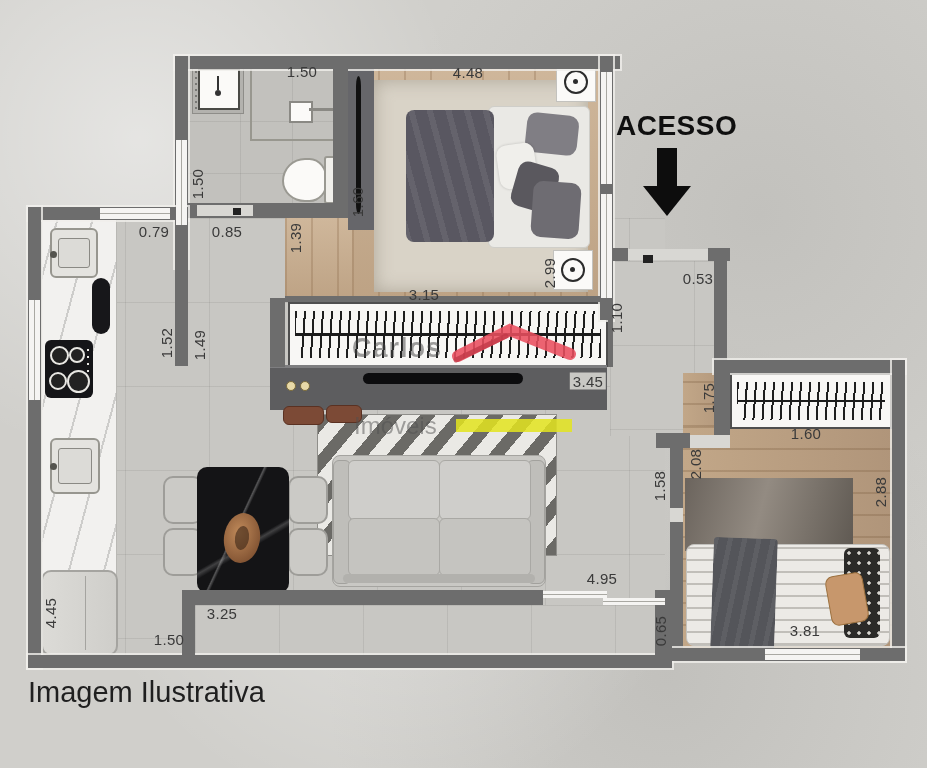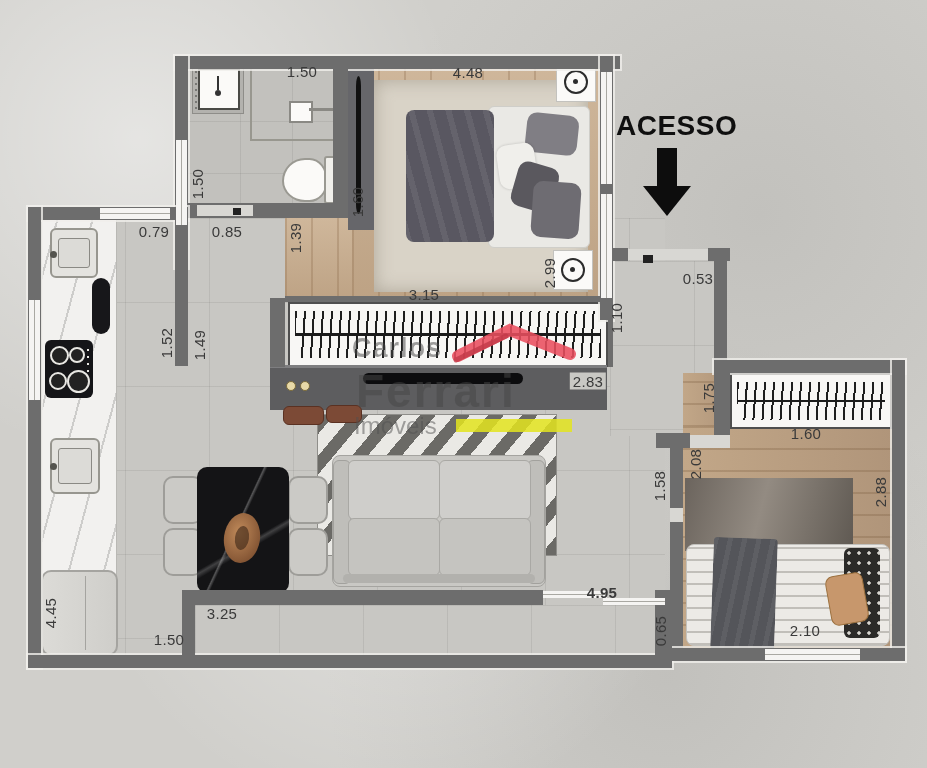--- a/index.html
+++ b/index.html
@@ -222,38 +222,38 @@
 
   <div class="access">ACESSO</div>
   <div class="arrow-shaft"></div>
   <div class="arrow-head"></div>
 
   <div class="wm wm-carlos">Carlos</div>
   <svg class="abs" style="left:450px;top:320px;z-index:60;pointer-events:none;" width="128" height="46" viewBox="0 0 128 46">
     <polyline points="8,36 60,10 120,34" fill="none" stroke="#e94f5e" stroke-width="12" stroke-linecap="round" opacity="0.88"></polyline>
     <polyline points="6,40 56,16" fill="none" stroke="#c23a48" stroke-width="5" stroke-linecap="round" opacity="0.8"></polyline>
   </svg>
-  <div class="wm wm-ferrari">Ferrari</div>
   <div class="wm wm-imoveis">Imóveis</div>
   <div class="wm-yellow"></div>
 
+  <div class="caption">Imagem Ilustrativa</div>
 
   <div id="labels-layer">
       <div class="label" style="left: 302px; top: 71px;">1.50</div>
       <div class="label" style="left: 468px; top: 72px;">4.48</div>
       <div class="label" style="left: 154px; top: 231px;">0.79</div>
       <div class="label" style="left: 227px; top: 231px;">0.85</div>
       <div class="label" style="left: 424px; top: 294px; text-align: center;">3.15</div>
       <div class="label" style="left: 698px; top: 278px;">0.53</div>
-      <div class="label chip" style="left: 588px; top: 381px;">2.83</div>
+      <div class="label chip" style="left: 588px; top: 381px;">3.45</div>
       <div class="label" style="left: 806px; top: 433px;">1.60</div>
-      <div class="label" style="left: 602px; top: 592px; font-weight: bold;">4.95</div>
+      <div class="label" style="left: 602px; top: 578px;">4.95</div>
       <div class="label" style="left: 222px; top: 613px;">3.25</div>
       <div class="label" style="left: 169px; top: 639px;">1.50</div>
-      <div class="label" style="left: 805px; top: 630px;">2.10</div>
+      <div class="label" style="left: 805px; top: 630px;">3.81</div>
       <div class="label v" style="left: 197px; top: 184px;">1.50</div>
       <div class="label v" style="left: 166px; top: 343px;">1.52</div>
       <div class="label v" style="left: 199px; top: 345px;">1.49</div>
       <div class="label v" style="left: 295px; top: 238px;">1.39</div>
       <div class="label v" style="left: 357px; top: 202px;">1.60</div>
       <div class="label v" style="left: 549px; top: 273px;">2.99</div>
       <div class="label v" style="left: 616px; top: 318px;">1.10</div>
       <div class="label v" style="left: 708px; top: 398px;">1.75</div>
       <div class="label v" style="left: 695px; top: 464px;">2.08</div>
       <div class="label v" style="left: 659px; top: 486px;">1.58</div>

